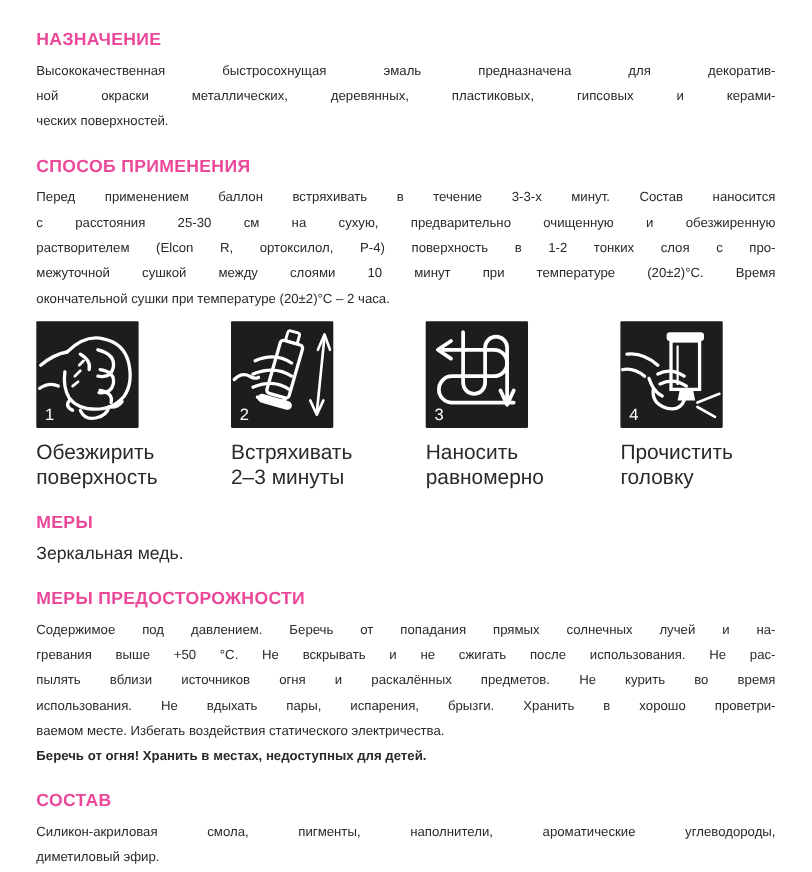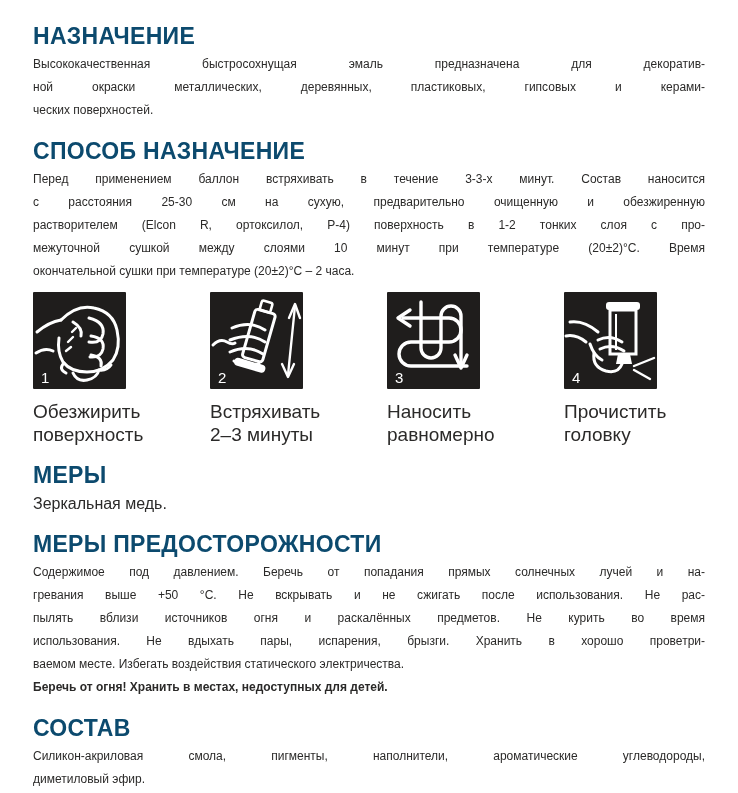--- a/index.html
+++ b/index.html
@@ -8,23 +8,23 @@
     width: 738px; height: 793px;
     font-family: "Liberation Sans", "DejaVu Sans", sans-serif;
     color: #2b2a29;
     overflow: hidden;
   }
   .page {
     width: 738px; height: 793px;
     padding: 26px 33px 0 33px;
   }
   h2.sec-heading {
-    font-size: 23px; line-height: 21px;
+    font-size: 16px; line-height: 21px;
     font-weight: 700; letter-spacing: .3px;
-    color: #0c4a6e;
+    color: #ec4899;
     margin-bottom: 6px;
   }
   .sec { margin-top: 19px; }
   .sec:first-child { margin-top: 0; }
   .para { font-size: 12px; }
   .line {
     line-height: 23px;
     text-align: justify;
     text-align-last: justify;
     white-space: normal;
@@ -58,21 +58,21 @@
   <div class="sec">
     <h2 class="sec-heading">НАЗНАЧЕНИЕ</h2>
     <div class="para">
       <div class="line">Высококачественная быстросохнущая эмаль предназначена для декоратив-</div>
       <div class="line">ной окраски металлических, деревянных, пластиковых, гипсовых и керами-</div>
       <div class="line last">ческих поверхностей.</div>
     </div>
   </div>
 
   <div class="sec">
-    <h2 class="sec-heading">СПОСОБ НАЗНАЧЕНИЕ</h2>
+    <h2 class="sec-heading">СПОСОБ ПРИМЕНЕНИЯ</h2>
     <div class="para">
       <div class="line">Перед применением баллон встряхивать в течение 3-3-х минут. Состав наносится</div>
       <div class="line">с расстояния 25-30 см на сухую, предварительно очищенную и обезжиренную</div>
       <div class="line">растворителем (Elcon R, ортоксилол, Р-4) поверхность в 1-2 тонких слоя с про-</div>
       <div class="line">межуточной сушкой между слоями 10 минут при температуре (20±2)°С. Время</div>
       <div class="line last">окончательной сушки при температуре (20±2)°С – 2 часа.</div>
     </div>
   </div>
 
   <div class="steps">

